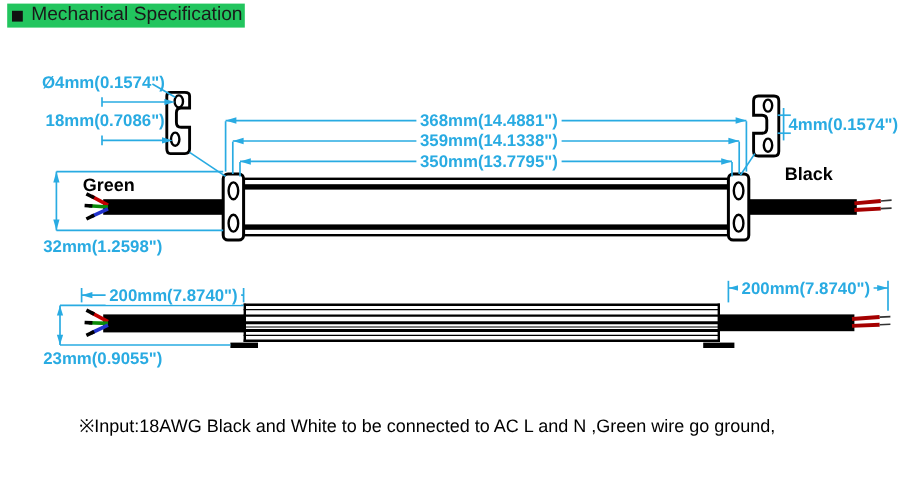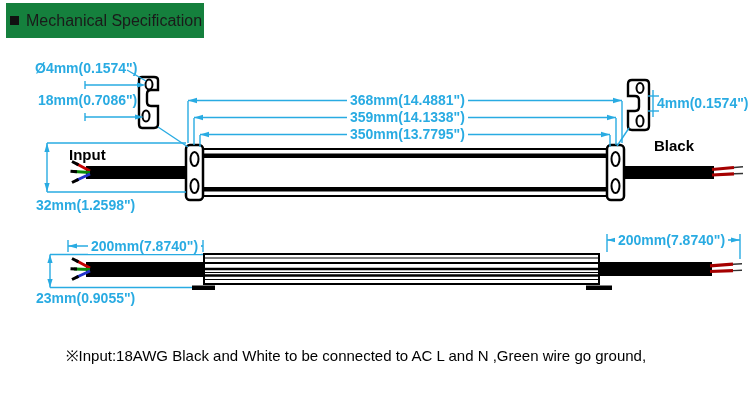--- a/index.html
+++ b/index.html
@@ -4,21 +4,21 @@
 <style>
   html,body{margin:0;padding:0;background:#fff;}
   #stage{position:relative;width:750px;height:400px;background:#ffffff;overflow:hidden;
          font-family:"Liberation Sans", sans-serif;}
   #stage svg{position:absolute;left:0;top:0;}
   .abs{position:absolute;white-space:nowrap;}
   .dim{color:#29ABE2;font-size:14px;font-weight:700;line-height:1.1;}
   .dim.bg{background:#fff;padding:0 3px;}
   .iolabel{color:#000;font-size:15px;font-weight:700;line-height:1;}
   .note{color:#000;font-size:15px;font-weight:400;line-height:1.2;margin-left:36px;}
-  #title-bar{position:absolute;left:6px;top:3px;width:198px;height:35px;background:#15803d;
+  #title-bar{position:absolute;left:6px;top:3px;width:198px;height:20px;background:#22c55e;
              display:flex;align-items:center;gap:7px;padding-left:4px;box-sizing:border-box;}
   #title-bullet{width:9px;height:9px;background:#111;flex:0 0 auto;}
   #title-text{font-size:16px;color:#1a1a1a;}
 </style>
 </head>
 <body>
 
 <div id="stage">
 
   <svg width="750" height="400" viewBox="0 0 750 400">
@@ -181,21 +181,21 @@
   <span class="abs dim" style="left:35px;top:61px;">Ø4mm(0.1574")</span>
   <span class="abs dim" style="left:38px;top:93px;">18mm(0.7086")</span>
   <span class="abs dim" style="left:657px;top:96px;">4mm(0.1574")</span>
 
   <span class="abs dim bg" style="left:347px;top:93px;">368mm(14.4881")</span>
   <span class="abs dim bg" style="left:347px;top:110px;">359mm(14.1338")</span>
   <span class="abs dim bg" style="left:347px;top:127px;">350mm(13.7795")</span>
 
   <span class="abs dim" style="left:36px;top:198px;">32mm(1.2598")</span>
 
-  <span class="abs iolabel" style="left:69px;top:147px;">Input</span>
+  <span class="abs iolabel" style="left:69px;top:147px;">Green</span>
   <span class="abs iolabel" style="left:654px;top:138px;">Black</span>
 
   <span class="abs dim bg" style="left:88px;top:239px;">200mm(7.8740")</span>
   <span class="abs dim bg" style="left:615px;top:233px;">200mm(7.8740")</span>
   <span class="abs dim" style="left:36px;top:291px;">23mm(0.9055")</span>
 
   <span class="abs note" style="left:30px;top:347px;">※Input:18AWG Black and White to be connected to AC L and N ,Green wire go ground,</span>
 </div>
 
 </body></html>

